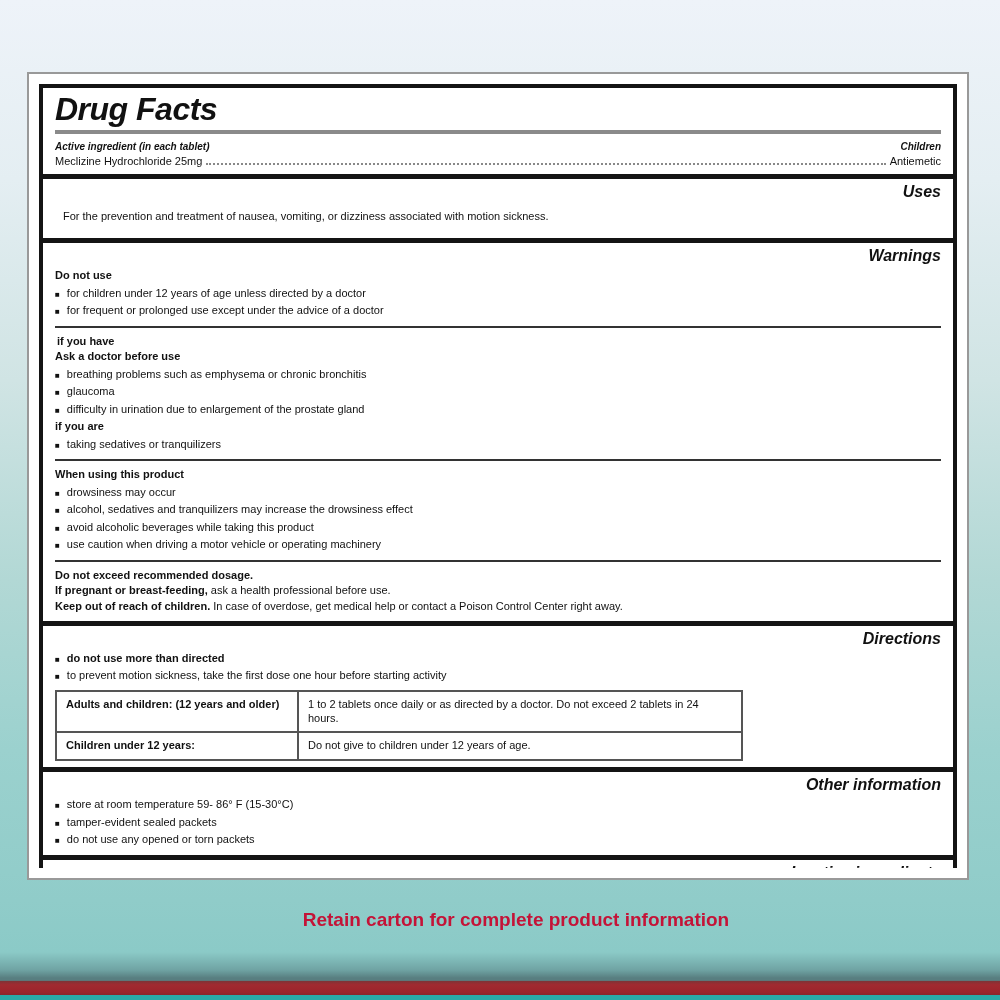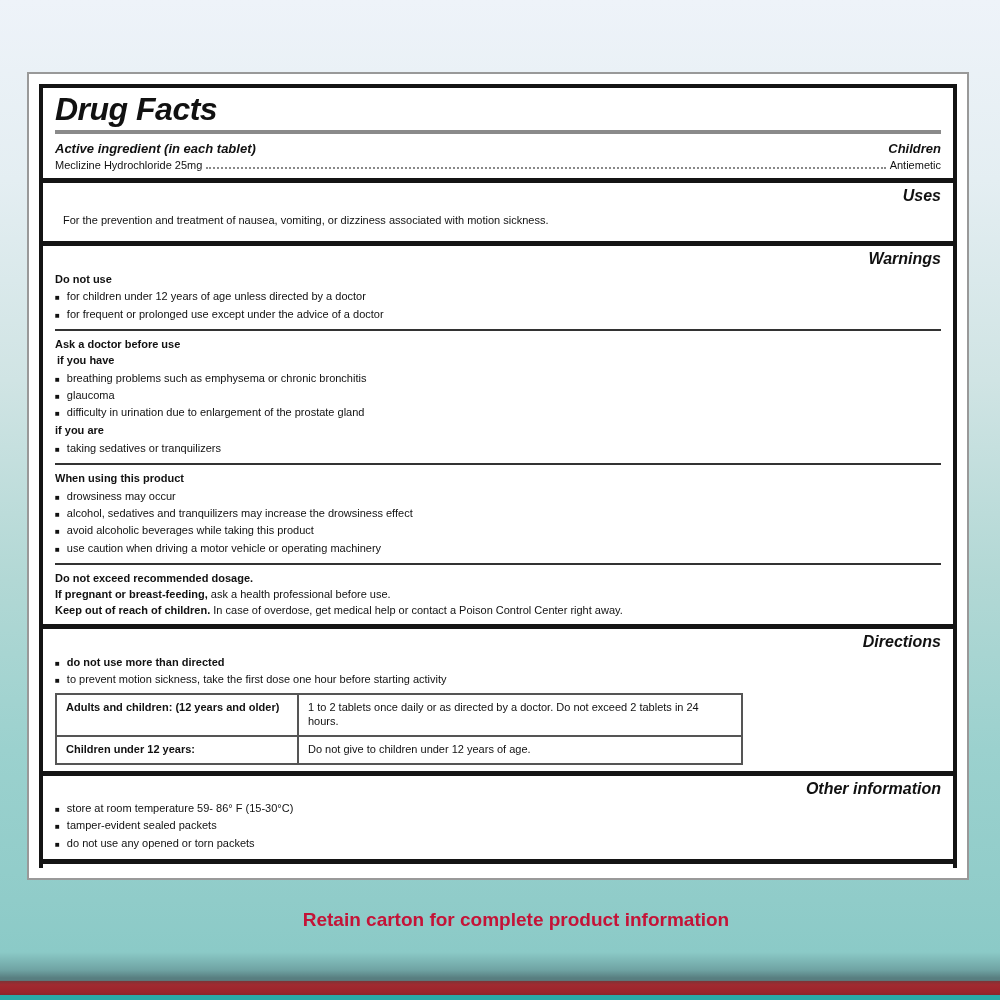--- a/index.html
+++ b/index.html
@@ -27,21 +27,21 @@
     background:#141414;padding:4px;display:flex;flex-direction:column;gap:5px;
     box-sizing:border-box;overflow:hidden;}
   .section{background:#fff;padding:3px 12px 6px;}
   .section.grow{flex:1;}
 
   
   .drug-title{font-size:32px;font-weight:bold;font-style:italic;letter-spacing:-0.5px;
     margin:1px 0 0 0;line-height:1.1;}
   .title-rule{height:4px;background:#8a8a8a;margin:3px 0 7px;}
   .ai-row{display:flex;justify-content:space-between;align-items:baseline;
-    font-weight:bold;font-style:italic;font-size:13px;line-height:1.2;}
+    font-weight:bold;font-style:italic;font-size:10px;line-height:1.2;}
   .leader-row{display:flex;align-items:baseline;font-size:11px;margin-top:2px;}
   .dots{flex:1;border-bottom:2px dotted #888;margin:0 4px 3px;min-width:30px;}
 
   .h-sec{font-style:italic;font-weight:bold;font-size:16px;margin:0 0 3px 0;line-height:1.2;text-align:right;}
   .body-text{font-size:11px;line-height:1.32;margin:8px;}
   .b{font-weight:bold;}
   p.line{font-size:11px;line-height:1.34;margin:1px 0;}
 
   .bullet-line{display:flex;gap:7px;margin:3px 0;font-size:11px;line-height:1.3;align-items:baseline;}
   .sq{flex:none;}
@@ -97,22 +97,22 @@
           <span>for children under 12 years of age unless directed by a doctor</span>
         </div>
           <div class="bullet-line">
           <span class="sq"></span>
           <span>for frequent or prolonged use except under the advice of a doctor</span>
         </div>
         </div>
 
       <div class="hr-thin"></div>
 
+      <p class="line b" style="padding-left:2px;">if you have</p>
       <p class="line b">Ask a doctor before use</p>
-      <p class="line b" style="padding-left:2px;">if you have</p>
       <div>
           <div class="bullet-line">
           <span class="sq"></span>
           <span>breathing problems such as emphysema or chronic bronchitis</span>
         </div>
           <div class="bullet-line">
           <span class="sq"></span>
           <span>glaucoma</span>
         </div>
           <div class="bullet-line">

